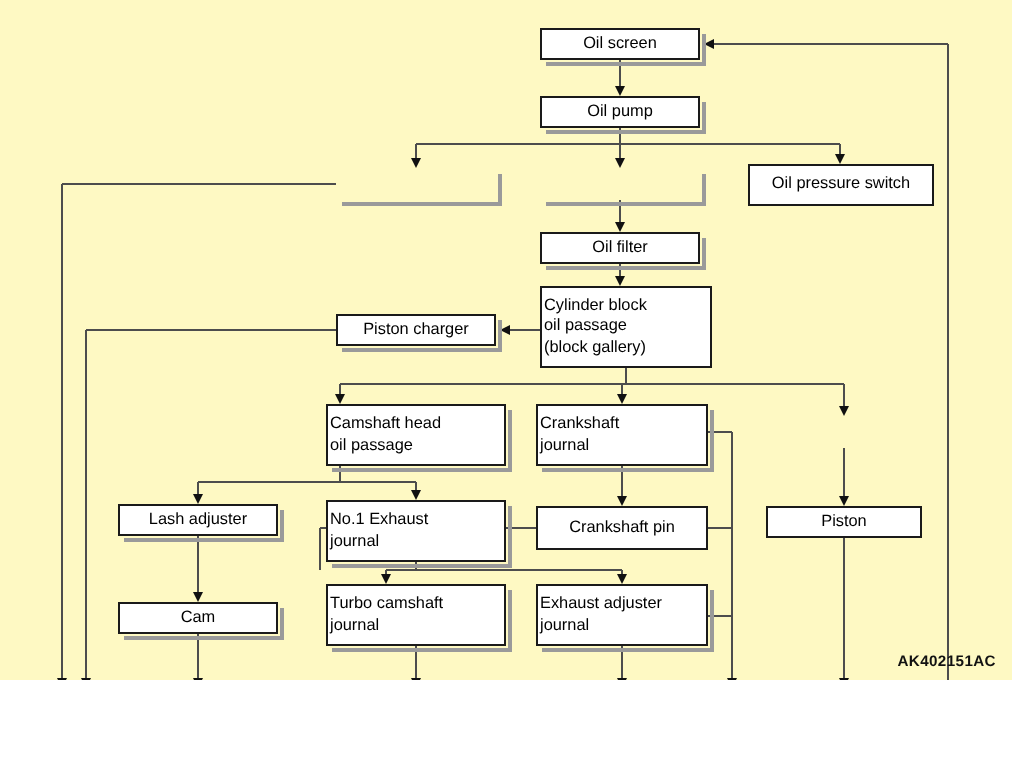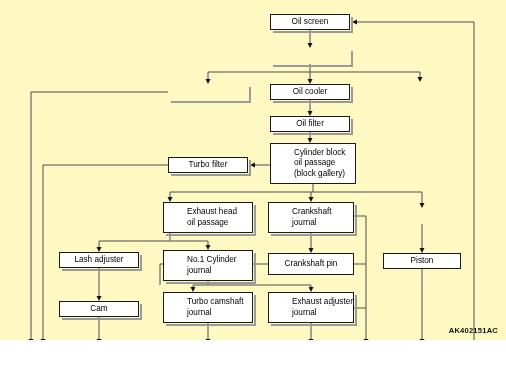--- a/index.html
+++ b/index.html
@@ -41,21 +41,21 @@
     display: block;
     white-space: pre;
   }
   .node.center {
     align-items: center;
     text-align: center;
   }
   .node.leftal {
     align-items: flex-start;
     text-align: right;
-    padding-left: 23px;
+    padding-left: 1px;
   }
   .node-shadow {
     position: absolute;
     background: #9a9a9a;
     z-index: 2;
   }
   #doc-code {
     position: absolute;
     right: 8px;
     bottom: 5px;
@@ -168,58 +168,61 @@
   <div class="node-shadow" style="left:254px;top:295px;width:2px;height:29px"></div>
   <div class="node-shadow" style="left:271px;top:324px;width:86px;height:2px"></div>
   <div class="node-shadow" style="left:355px;top:295px;width:2px;height:29px"></div>
   <div class="node-shadow" style="left:25px;top:362px;width:452px;height:2px"></div>
   <div class="node-shadow" style="left:475px;top:347px;width:2px;height:15px"></div>
 
   <div class="node center" style="left:270px;top:14px;width:80px;height:16px">
     <span class="line">Oil screen</span>
   </div>
 
-
-
-  <div class="node center" style="left:270px;top:84px;width:80px;height:16px">
-    <span class="line">Oil cooler</span>
-  </div>
-
+  <div class="node center" style="left:270px;top:48px;width:80px;height:16px">
+    <span class="line">Oil pump</span>
+  </div>
+
+
+
+  <div class="node center" style="left:374px;top:82px;width:93px;height:21px">
+    <span class="line">Oil pressure switch</span>
+  </div>
 
   <div class="node center" style="left:270px;top:116px;width:80px;height:16px">
     <span class="line">Oil filter</span>
   </div>
 
   <div class="node center" style="left:168px;top:157px;width:80px;height:16px">
-    <span class="line">Turbo filter</span>
+    <span class="line">Piston charger</span>
   </div>
 
   <div class="node leftal" style="left:270px;top:143px;width:86px;height:41px">
     <span class="line">Cylinder block</span>
     <span class="line">oil passage</span>
     <span class="line">(block gallery)</span>
   </div>
 
   <div class="node leftal" style="left:163px;top:202px;width:90px;height:31px">
-    <span class="line">Exhaust head</span>
+    <span class="line">Camshaft head</span>
     <span class="line">oil passage</span>
   </div>
 
   <div class="node leftal" style="left:268px;top:202px;width:86px;height:31px">
     <span class="line">Crankshaft</span>
     <span class="line">journal</span>
   </div>
 
 
   <div class="node center" style="left:59px;top:252px;width:80px;height:16px">
     <span class="line">Lash adjuster</span>
   </div>
 
   <div class="node leftal" style="left:163px;top:250px;width:90px;height:31px">
-    <span class="line">No.1 Cylinder</span>
+    <span class="line">No.1 Exhaust</span>
     <span class="line">journal</span>
   </div>
 
   <div class="node center" style="left:268px;top:253px;width:86px;height:22px">
     <span class="line">Crankshaft pin</span>
   </div>
 
   <div class="node center" style="left:383px;top:253px;width:78px;height:16px">
     <span class="line">Piston</span>
   </div>

